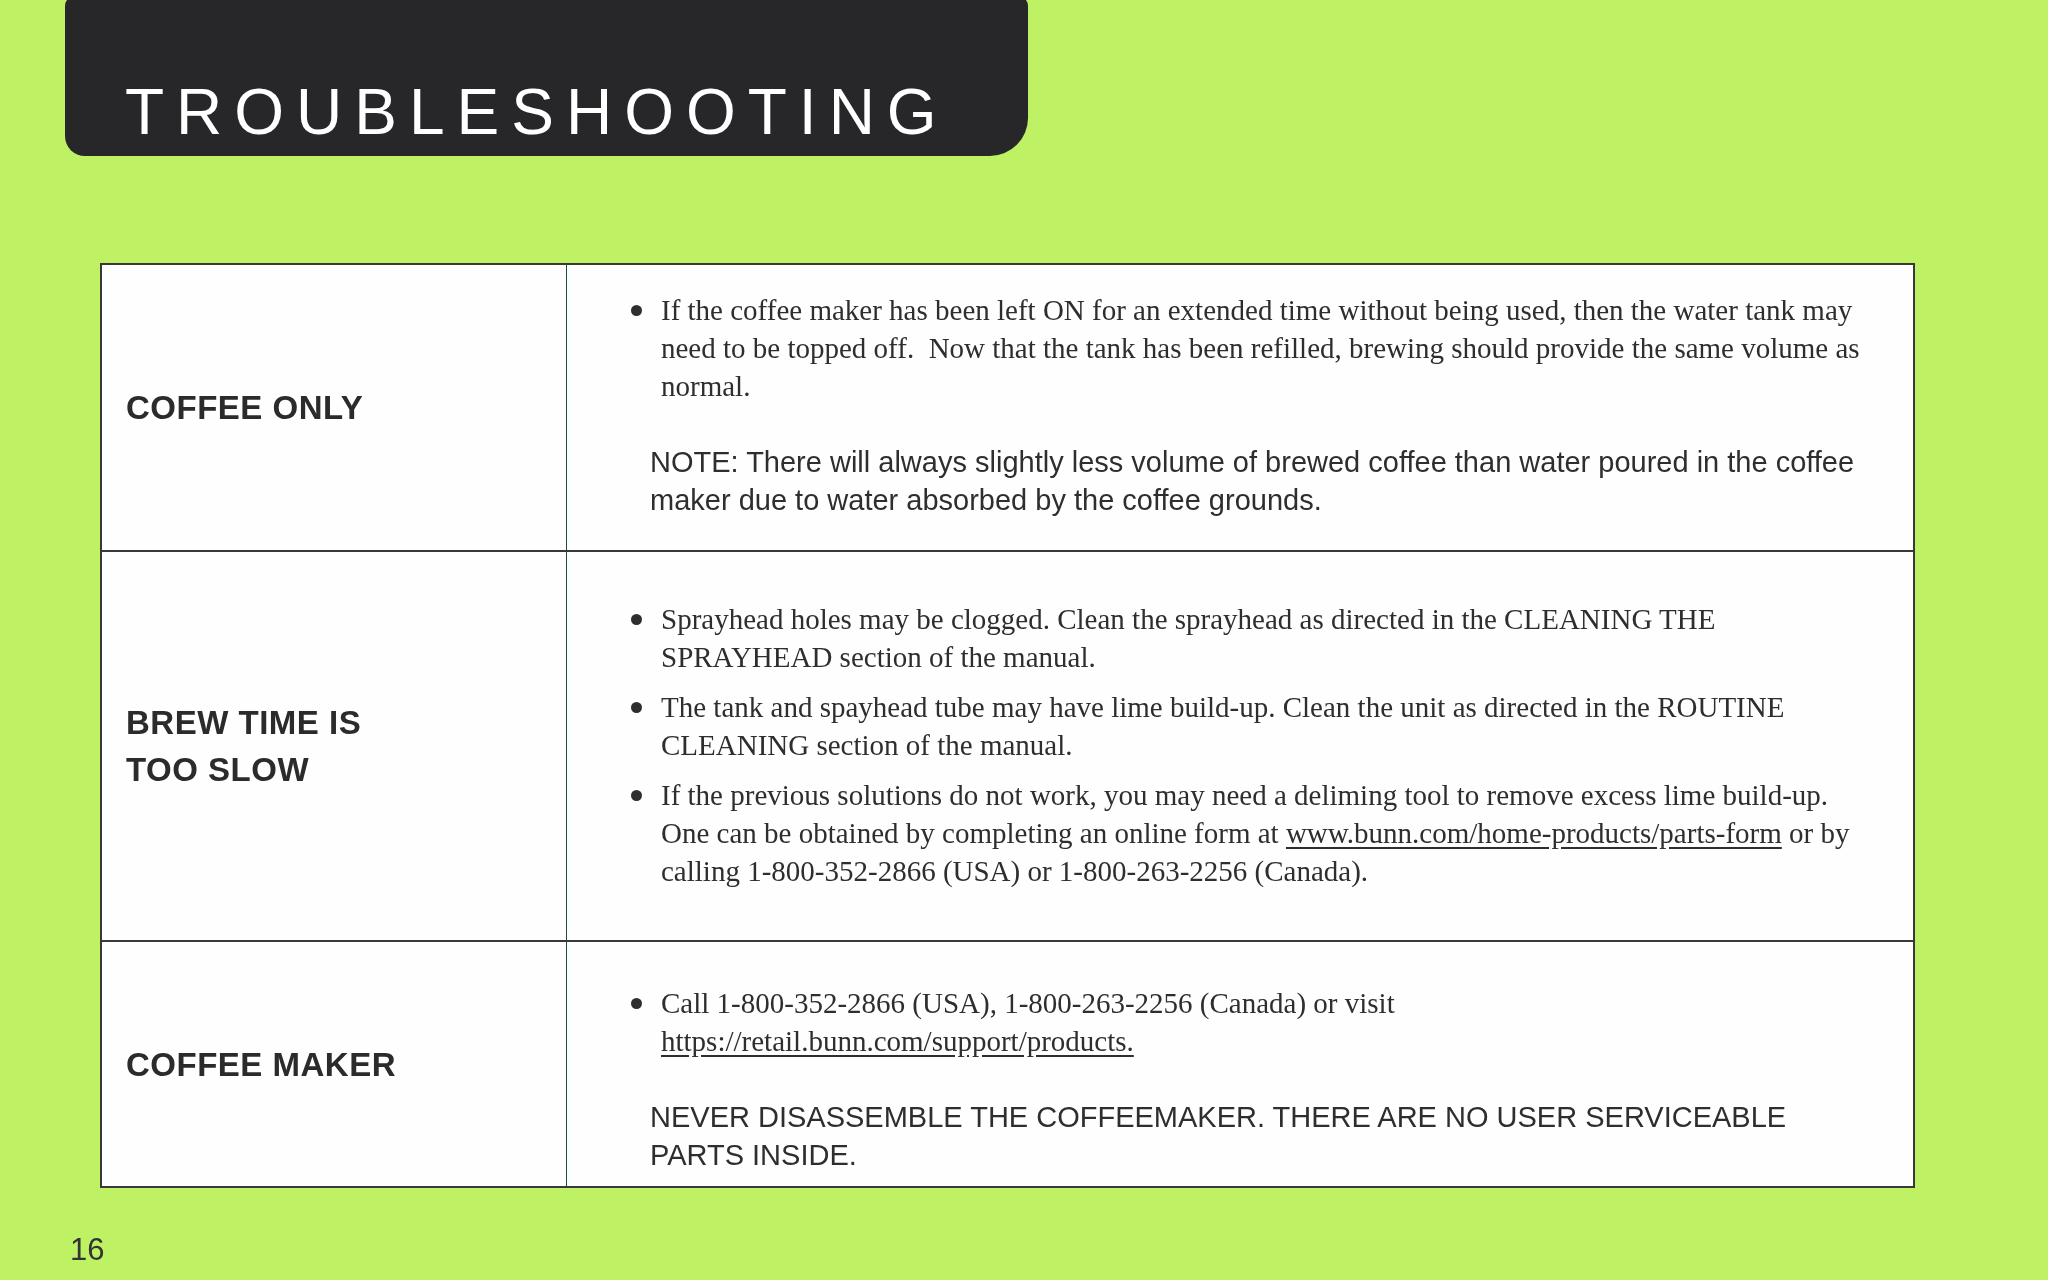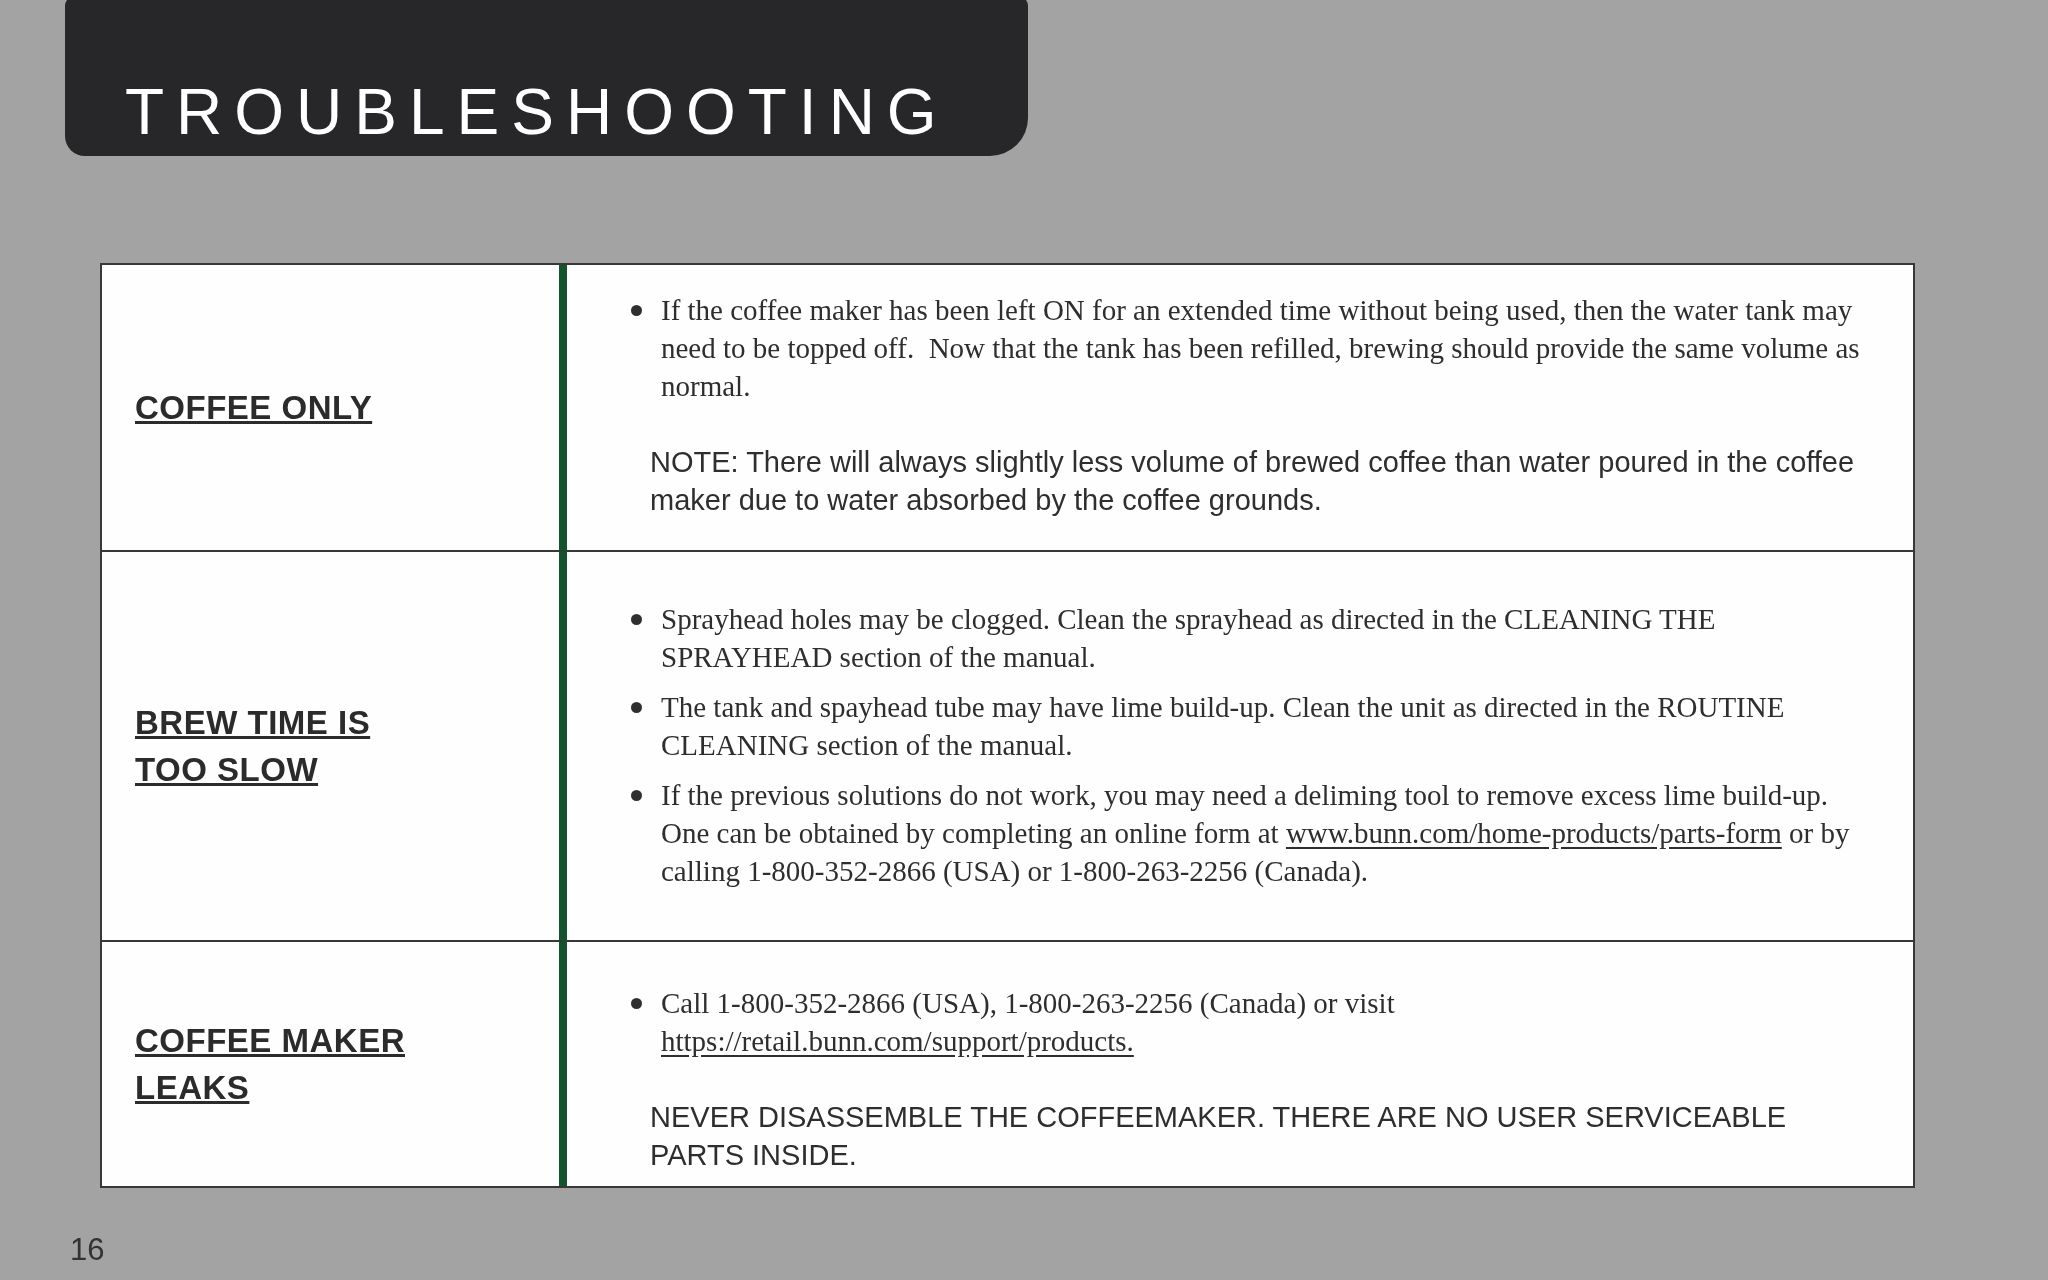--- a/index.html
+++ b/index.html
@@ -1,19 +1,19 @@
 <!DOCTYPE html>
 <html><head>
 <meta charset="utf-8">
 <style>
   html,body { margin:0; padding:0; }
   body { font-family: "Liberation Sans", sans-serif; background:#f4f4f4; }
   .page {
     position:relative; width:2048px; height:1280px;
-    background:#a3a3a3; overflow:hidden; color:#2c2c2c;
+    background:#bef264; overflow:hidden; color:#2c2c2c;
   }
   
   .banner {
     position:absolute; left:65px; top:-4px; width:963px; height:160px;
     background:#27272a; border-radius:10px 10px 38px 20px;
     display:flex; align-items:flex-end; padding:0 0 12px 60px;
     box-sizing:border-box;
   }
   .banner-title {
     color:#ffffff; font-size:64px; line-height:1; font-weight:400;
@@ -23,22 +23,22 @@
   .ts-table {
     position:absolute; left:100px; top:263px; width:1815px;
     display:grid; grid-template-columns:465px 1fr;
     grid-template-rows:285px 390px 246px;
     border:2px solid #383838; box-sizing:border-box;
     background:#fefefe;
   }
   .cell { box-sizing:border-box; min-width:0; }
   .tline { border-top:2px solid #383838; }
   .problem {
-    border-right:8px solid #14532d;
-    display:flex; align-items:center; padding-left:33px;text-decoration:underline;
+    border-right:1px solid #14532d;
+    display:flex; align-items:center; padding-left:24px;
   }
   .problem-line {
     font-weight:bold; font-size:33px; line-height:47px;
     letter-spacing:0.5px; color:#2b2b2b;
   }
   .solution { padding:26px 46px 16px 0; }
   .solution.pt2 { padding-top:48px; }
   .solution.pt3 { padding-top:42px; }
   .bullet { position:relative; padding-left:83px; margin:0 0 12px 11px;font-family:Liberation Serif, serif; }
   .para  { padding-left:83px; margin:38px 0 0 0; }
@@ -99,21 +99,20 @@
       </div>
       <div class="bullet">
         <span class="dot"></span>
         <span class="seg">If the previous solutions do not work, you may need a deliming tool to remove excess lime build-up. One can be obtained by completing an online form at </span><span class="seg link">www.bunn.com/home-products/parts-form</span><span class="seg"> or by calling 1-800-352-2866 (USA) or 1-800-263-2256 (Canada).</span>
       </div>
     </div>
 
     <div class="cell problem tline">
       <div>
         <div class="problem-line">COFFEE MAKER</div>
-        <div class="problem-line">LEAKS</div>
       </div>
     </div>
     <div class="cell solution tline pt3">
       <div class="bullet">
         <span class="dot"></span>
         <span class="seg">Call 1-800-352-2866 (USA), 1-800-263-2256 (Canada) or visit </span><span class="seg link">https://retail.bunn.com/support/products.</span>
       </div>
       <p class="para">
         <span class="seg bold">NEVER DISASSEMBLE THE COFFEEMAKER. THERE ARE NO USER SERVICEABLE PARTS INSIDE.</span>
       </p>

